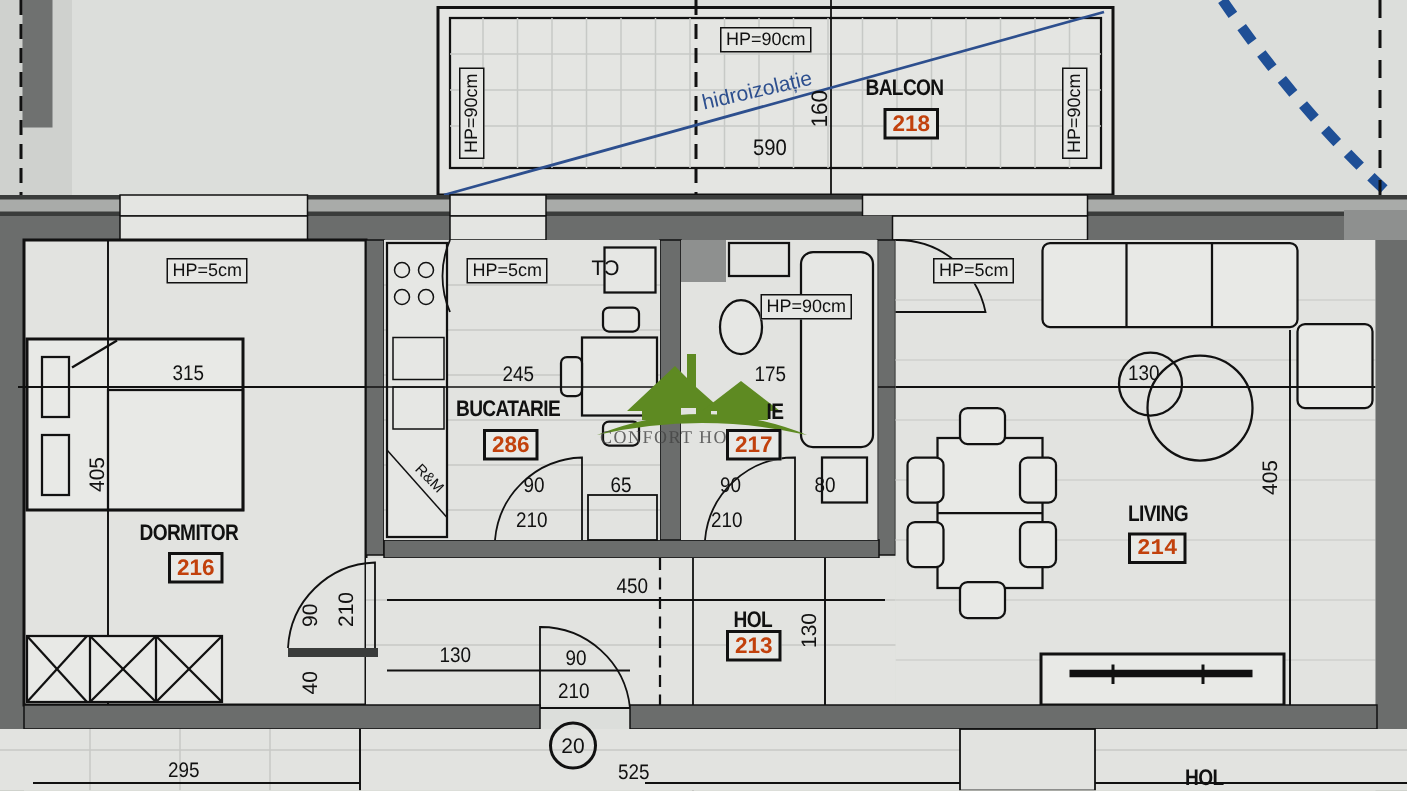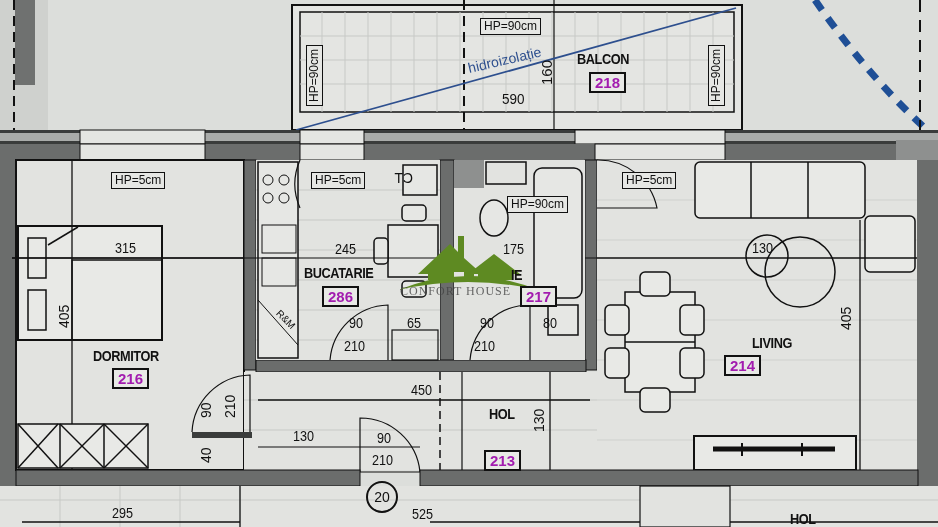--- a/index.html
+++ b/index.html
@@ -1,21 +1,21 @@
 <!DOCTYPE html>
 <html><head>
 <meta charset="utf-8">
 <style>
   html,body{margin:0;padding:0;}
   body{width:938px;height:527px;overflow:hidden;background:#d9dbd8;font-family:"Liberation Sans",sans-serif;}
   .plan{position:relative;width:938px;height:527px;background:#dcdedb;}
   svg{position:absolute;left:0;top:0;}
   .lbl{position:absolute;font-family:"Liberation Sans",sans-serif;color:#111;font-weight:bold;white-space:nowrap;}
   .room-name{font-size:15px;letter-spacing:-0.5px;transform:scaleX(0.85);transform-origin:left center;}
-  .room-num{position:absolute;border:2px solid #111;background:#e8e9e6;font-weight:bold;font-size:15px;padding:0 4px;line-height:17px;color:#a21caf;}
+  .room-num{position:absolute;border:2px solid #111;background:#e8e9e6;font-weight:bold;font-size:15px;padding:0 4px;line-height:17px;color:#c2410c;}
   .dim{position:absolute;font-size:14px;color:#111;white-space:nowrap;transform:scaleX(0.9);transform-origin:left center;}
   .dim.v{transform:rotate(-90deg);transform-origin:left top;}
   .hp{position:absolute;border:1.5px solid #111;background:#e6e7e4;font-size:12px;padding:0 3px;line-height:15px;color:#111;white-space:nowrap;}
   .hp.v{transform:rotate(-90deg);transform-origin:left top;}
   .note{position:absolute;color:#2d4f8e;font-size:14px;transform:rotate(-13deg);transform-origin:left bottom;white-space:nowrap;}
   .wm{position:absolute;left:398px;top:232px;width:140px;height:70px;}
   .wm-text{position:absolute;left:400px;top:284px;font-family:"Liberation Serif",serif;font-size:12px;color:#444;letter-spacing:1px;white-space:nowrap;opacity:.8;}
   .tag{position:absolute;left:366px;top:481px;width:28px;height:28px;border:2px solid #111;border-radius:50%;font-size:14px;text-align:center;line-height:28px;color:#111;}
 </style>
 </head>
@@ -219,27 +219,27 @@
   <div class="lbl room-name" style="left:577px;top:50px;">BALCON</div>
   <div class="room-num" style="left:589px;top:72px;">218</div>
 
   <div class="lbl room-name" style="left:93px;top:347px;">DORMITOR</div>
   <div class="room-num" style="left:112px;top:368px;">216</div>
 
   <div class="lbl room-name" style="left:304px;top:264px;">BUCATARIE</div>
   <div class="room-num" style="left:322px;top:286px;">286</div>
 
   <div class="lbl room-name" style="left:511px;top:266px;">IE</div>
-  <div class="room-num" style="left:484px;top:286px;margin-left:36px;">217</div>
+  <div class="room-num" style="left:484px;top:286px;">217</div>
 
   <div class="lbl room-name" style="left:752px;top:334px;">LIVING</div>
-  <div class="room-num" style="left:724px;top:355px;">214</div>
+  <div class="room-num" style="left:752px;top:355px;font-family:Liberation Mono, monospace;">214</div>
 
   <div class="lbl room-name" style="left:489px;top:405px;">HOL</div>
-  <div class="room-num" style="left:484px;top:450px;">213</div>
+  <div class="room-num" style="left:484px;top:420px;">213</div>
 
   <div class="lbl room-name" style="left:790px;top:510px;">HOL</div>
 
   <div class="hp" style="left:480px;top:18px;">HP=90cm</div>
   <div class="hp v" style="left:306px;top:106px;">HP=90cm</div>
   <div class="hp v" style="left:708px;top:106px;">HP=90cm</div>
   <div class="hp" style="left:111px;top:172px;">HP=5cm</div>
   <div class="hp" style="left:311px;top:172px;">HP=5cm</div>
   <div class="hp" style="left:507px;top:196px;">HP=90cm</div>
   <div class="hp" style="left:622px;top:172px;">HP=5cm</div>

